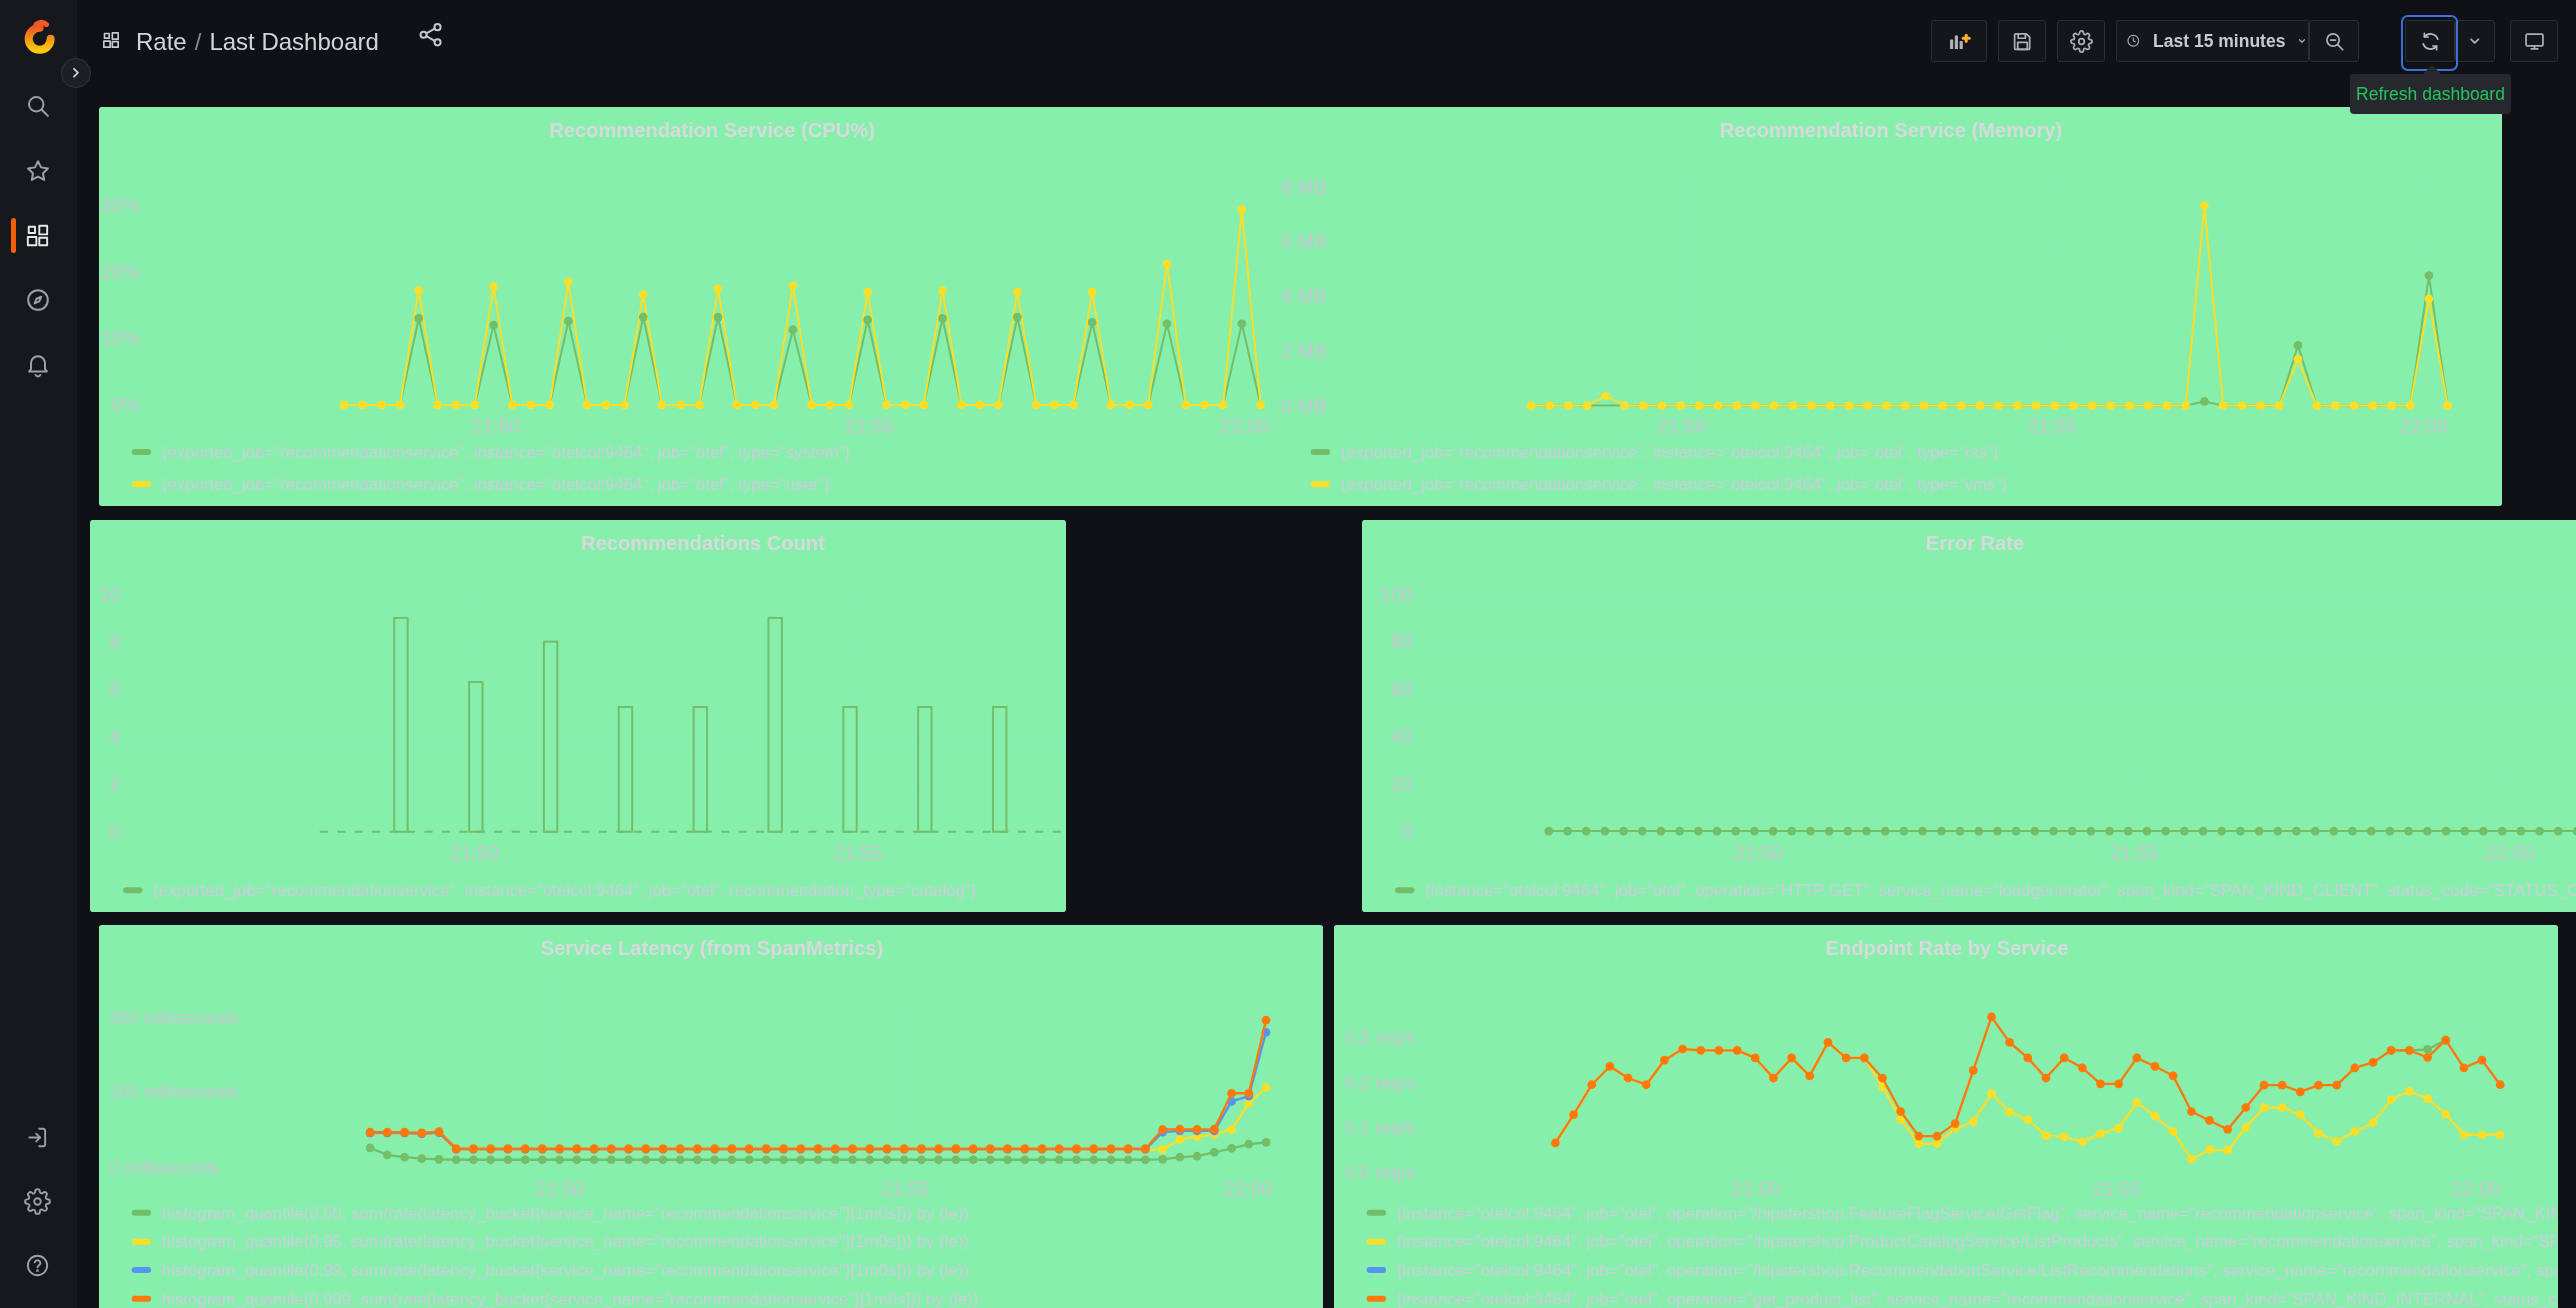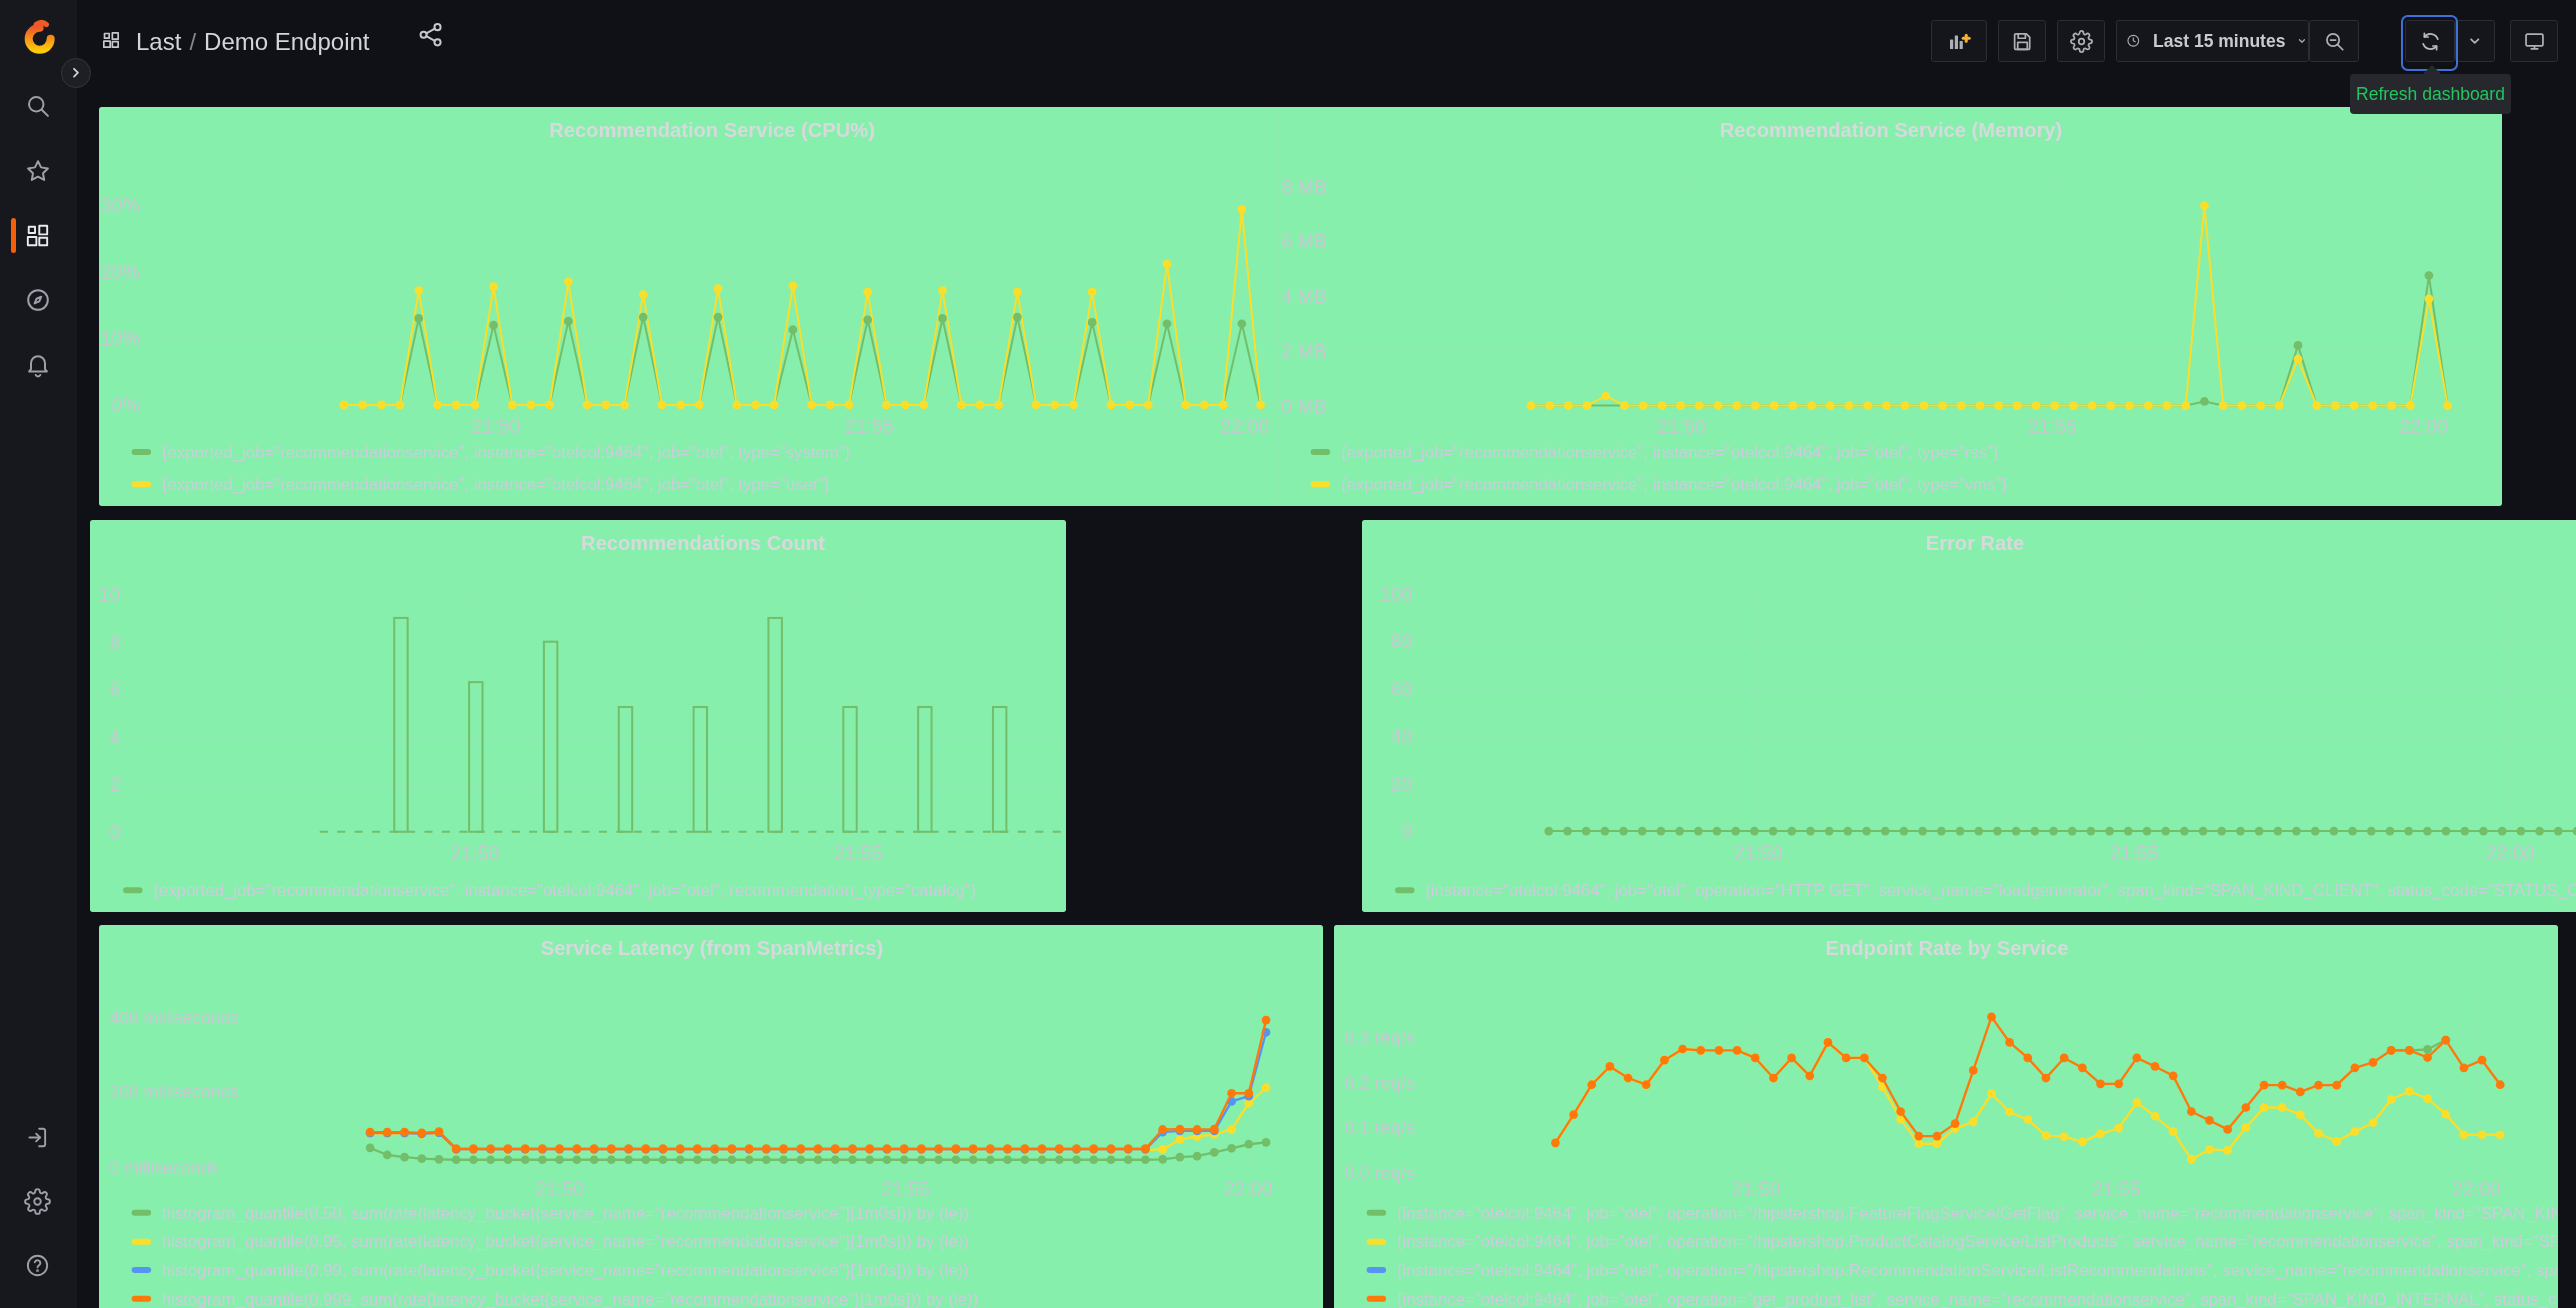--- a/index.html
+++ b/index.html
@@ -67,21 +67,21 @@
       <circle cx="12" cy="16.6" r="0.4" fill="#9da0a8"></circle>
     </svg>
   </div>
 <div id="header">
     <div style="position:absolute;left:101px;top:30px"><svg width="20" height="20" viewBox="0 0 24 24" fill="none" stroke="#c7c8ce" stroke-width="2.0" stroke-linecap="round" stroke-linejoin="round">
         <rect x="4.2" y="4.2" width="5.6" height="5.6"></rect>
         <rect x="13.6" y="3.4" width="7" height="7.6"></rect>
         <rect x="3.4" y="13.4" width="7.6" height="7.2"></rect>
         <rect x="13.6" y="14" width="7" height="6.6"></rect>
       </svg></div>
-    <div id="crumb"><span style="color:#d4d5da">Last</span><span style="color:#85878f;padding:0 8px">/</span><span style="color:#d4d5da">Demo Endpoint</span></div>
+    <div id="crumb"><span style="color:#d4d5da">Rate</span><span style="color:#85878f;padding:0 8px">/</span><span style="color:#d4d5da">Last Dashboard</span></div>
     <div style="position:absolute;left:416px;top:20px"><svg width="29.5" height="29.5" viewBox="0 0 24 24" fill="none" stroke="#c7c8ce" stroke-width="1.6" stroke-linecap="round" stroke-linejoin="round">
         <circle cx="17.5" cy="5.8" r="2.5"></circle>
         <circle cx="6.2" cy="12" r="2.5"></circle>
         <circle cx="17.5" cy="18.2" r="2.5"></circle>
         <line x1="8.4" y1="13.2" x2="15.3" y2="17"></line>
         <line x1="8.4" y1="10.8" x2="15.3" y2="7"></line>
       </svg></div>
     <div class="tbtn" style="left:1931px;width:56px">
       <svg width="24" height="24" viewBox="0 0 24 24">
         <g fill="#aeb0b8">

